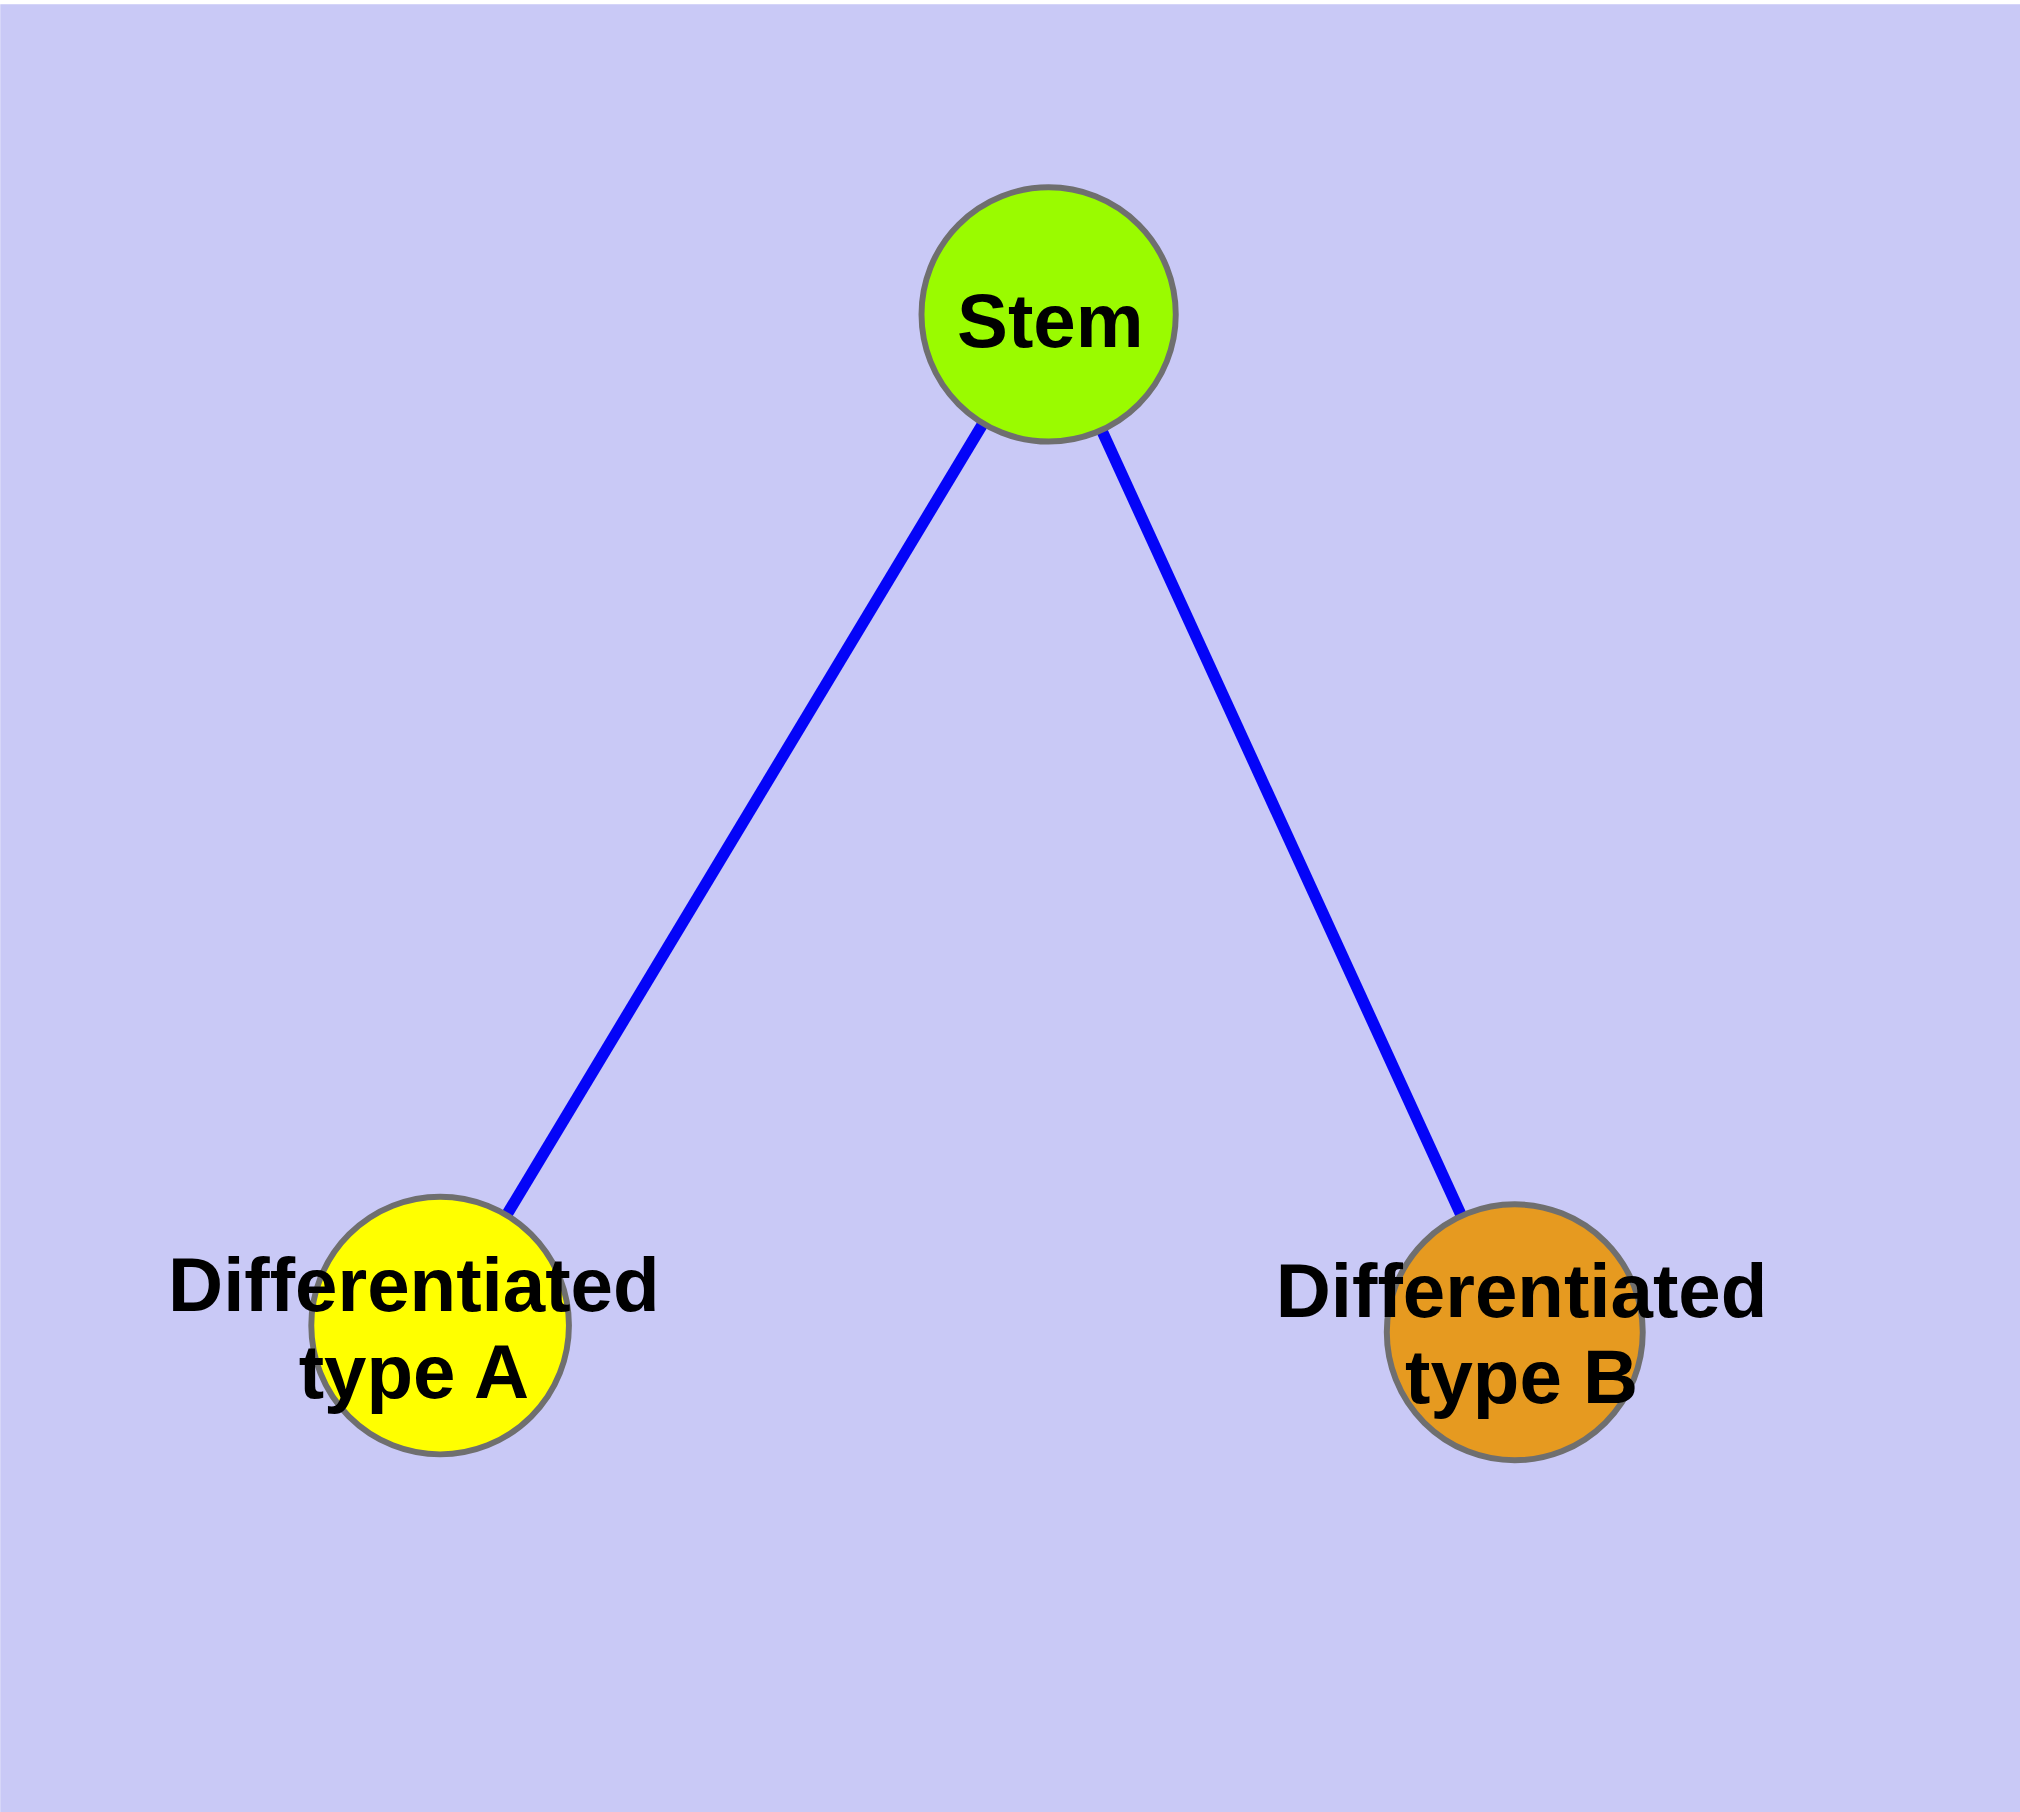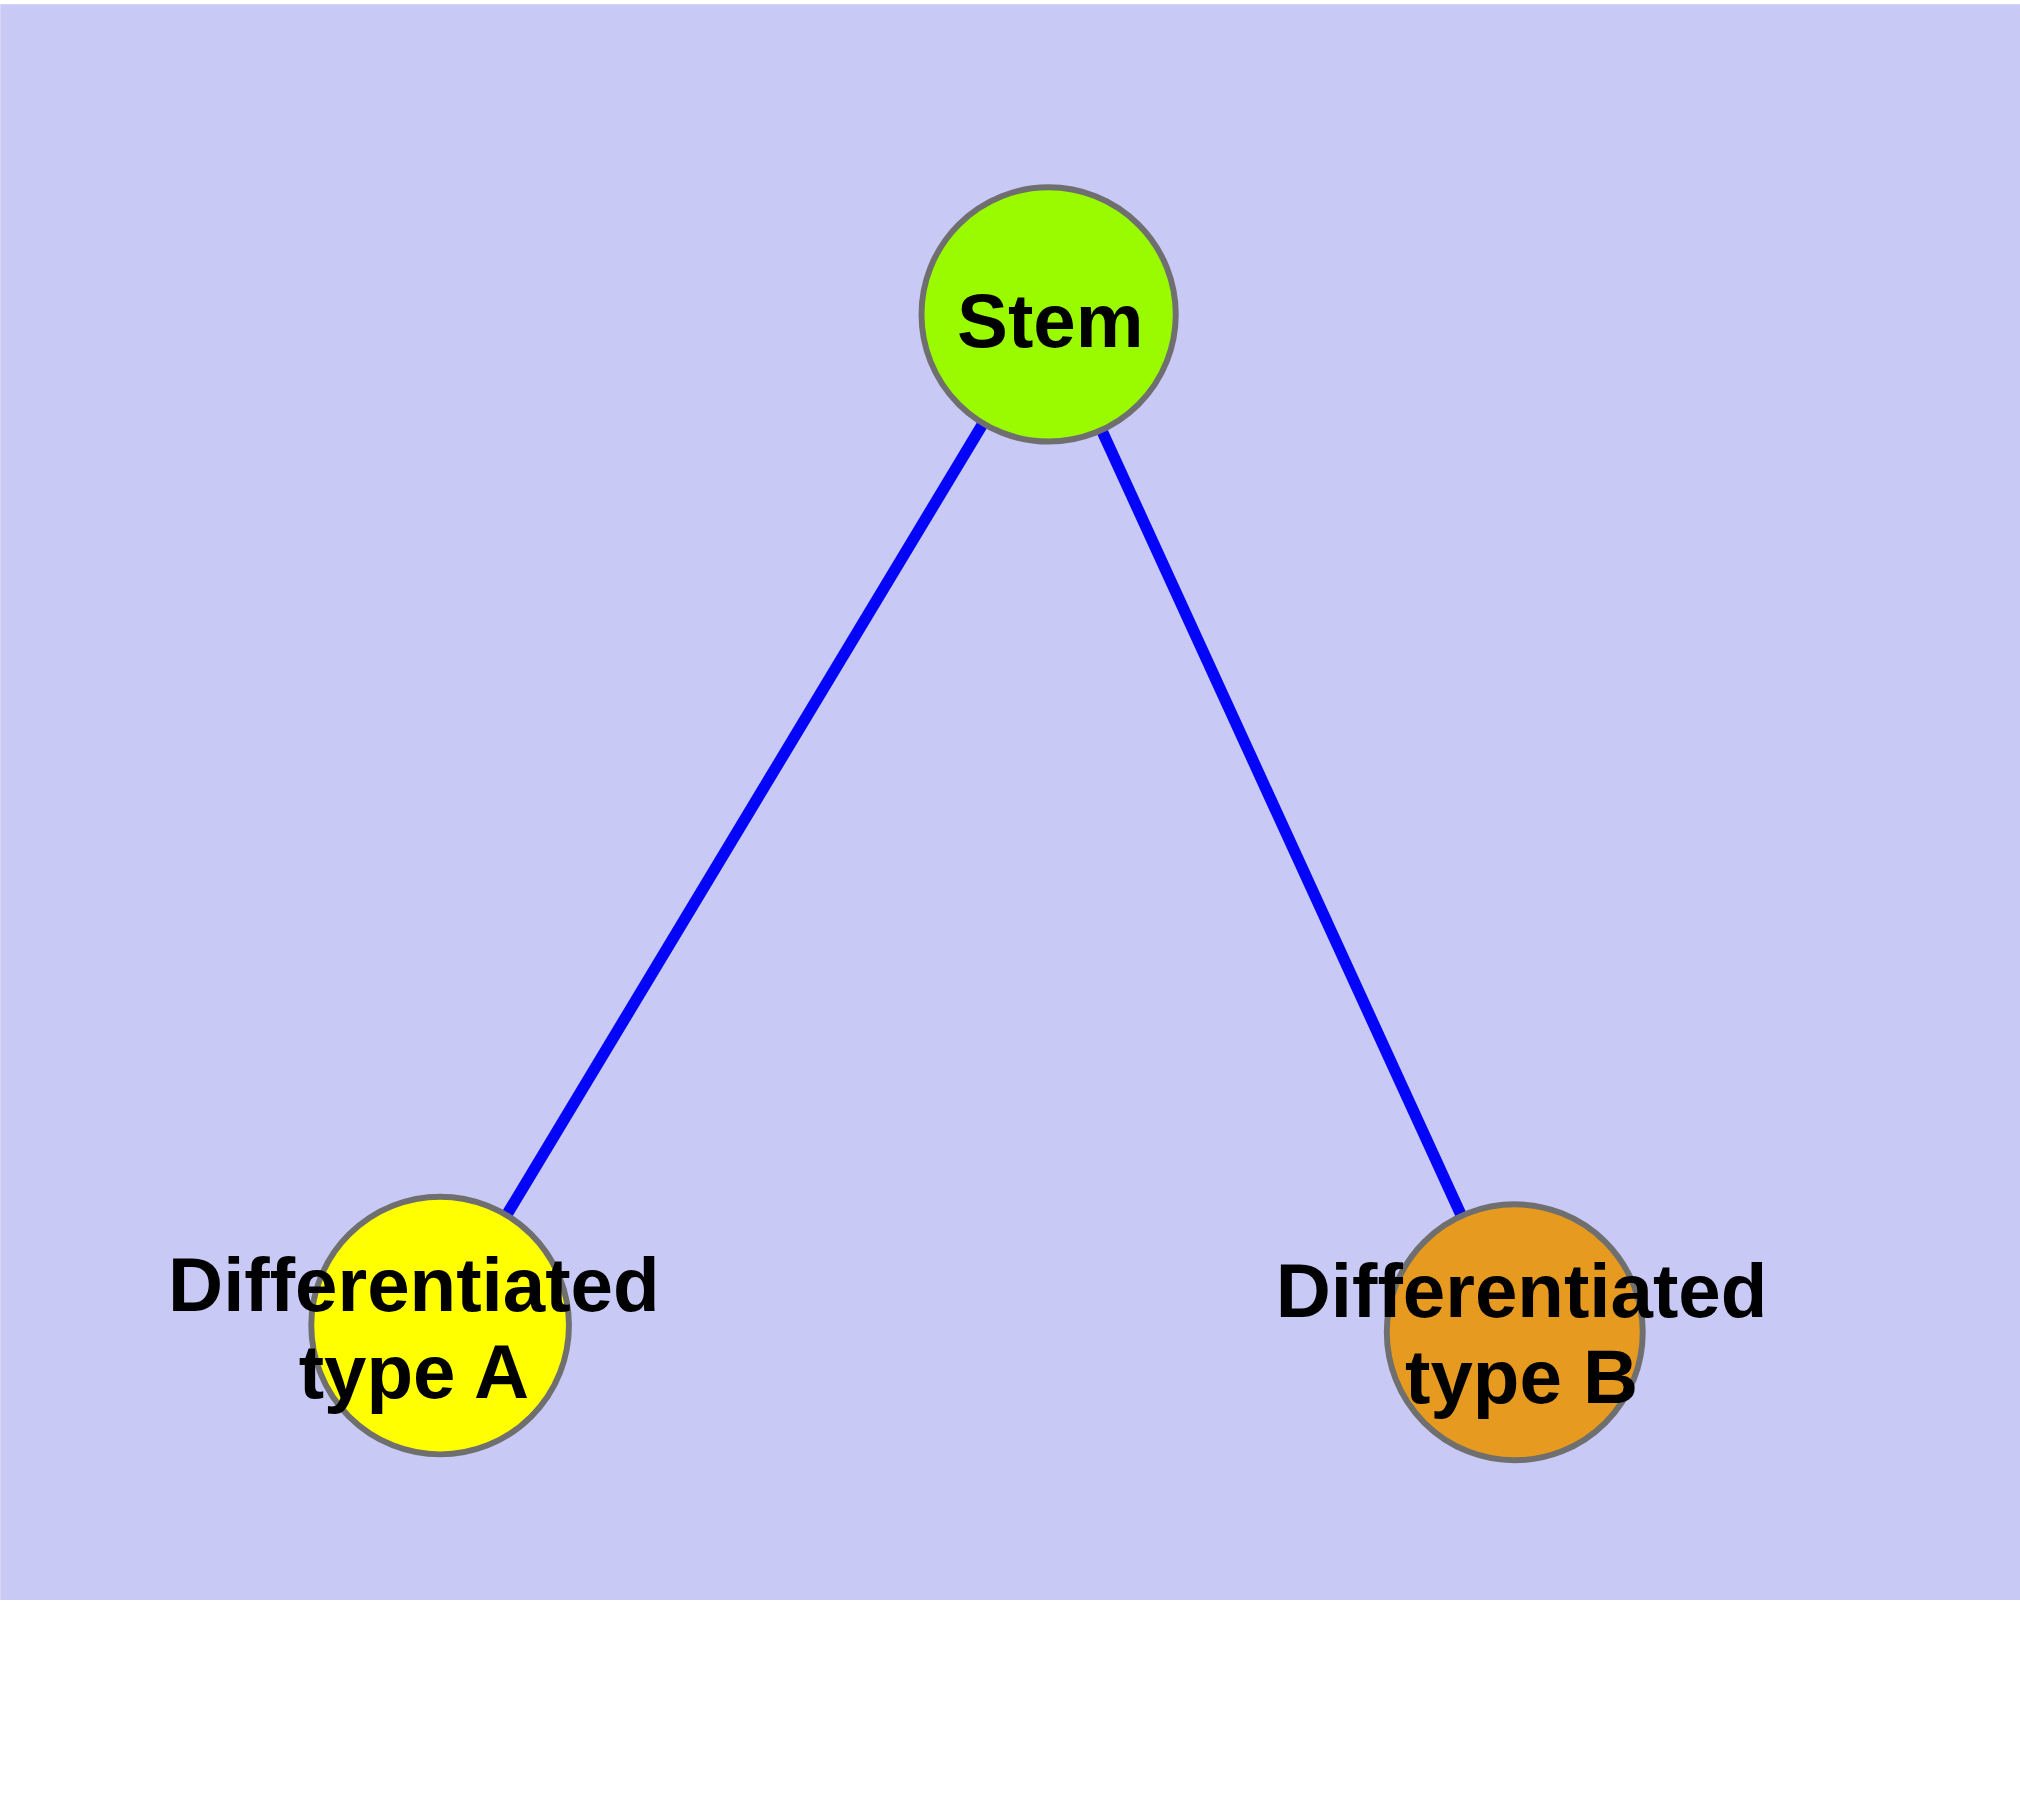--- a/index.html
+++ b/index.html
@@ -3,21 +3,21 @@
 <meta charset="utf-8">
 <style>
   html, body {
     margin: 0;
     padding: 0;
     background: #ffffff;
     font-family: "Liberation Sans", sans-serif;
   }
   .canvas-wrap {
     width: 2021px;
-    height: 1600px;
+    height: 1812px;
     position: relative;
   }
   svg {
     display: block;
   }
   .node-circle {
     stroke-width: 7px;
   }
   .edge-line {
     stroke-width: 13.5px;

